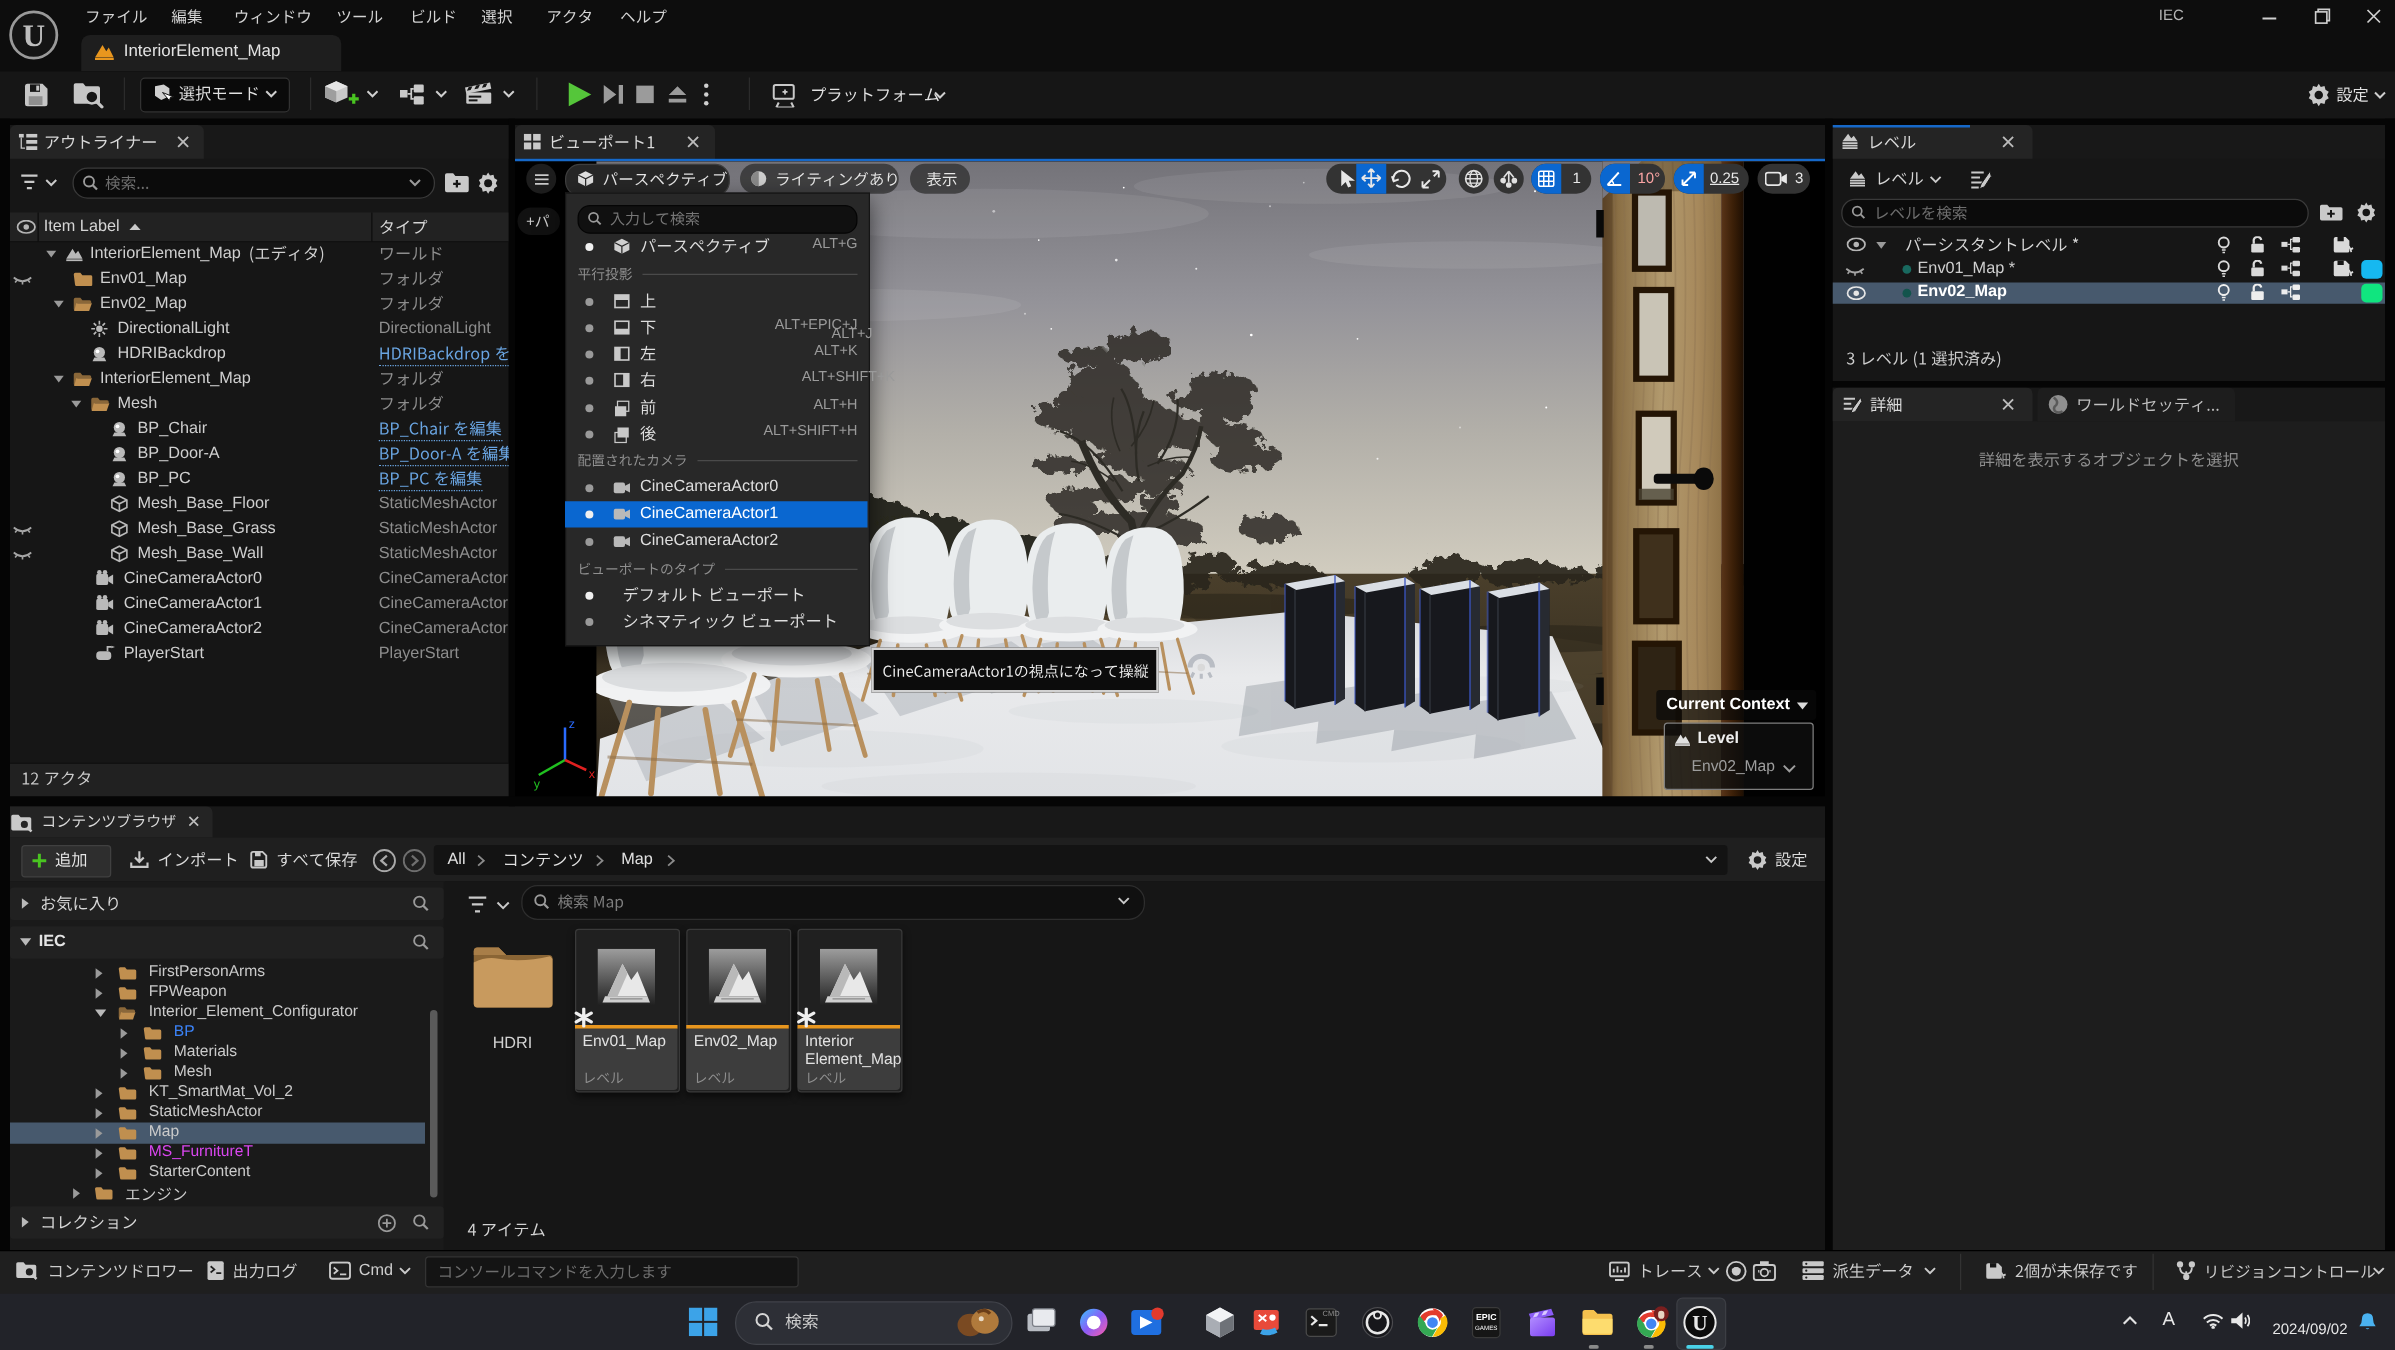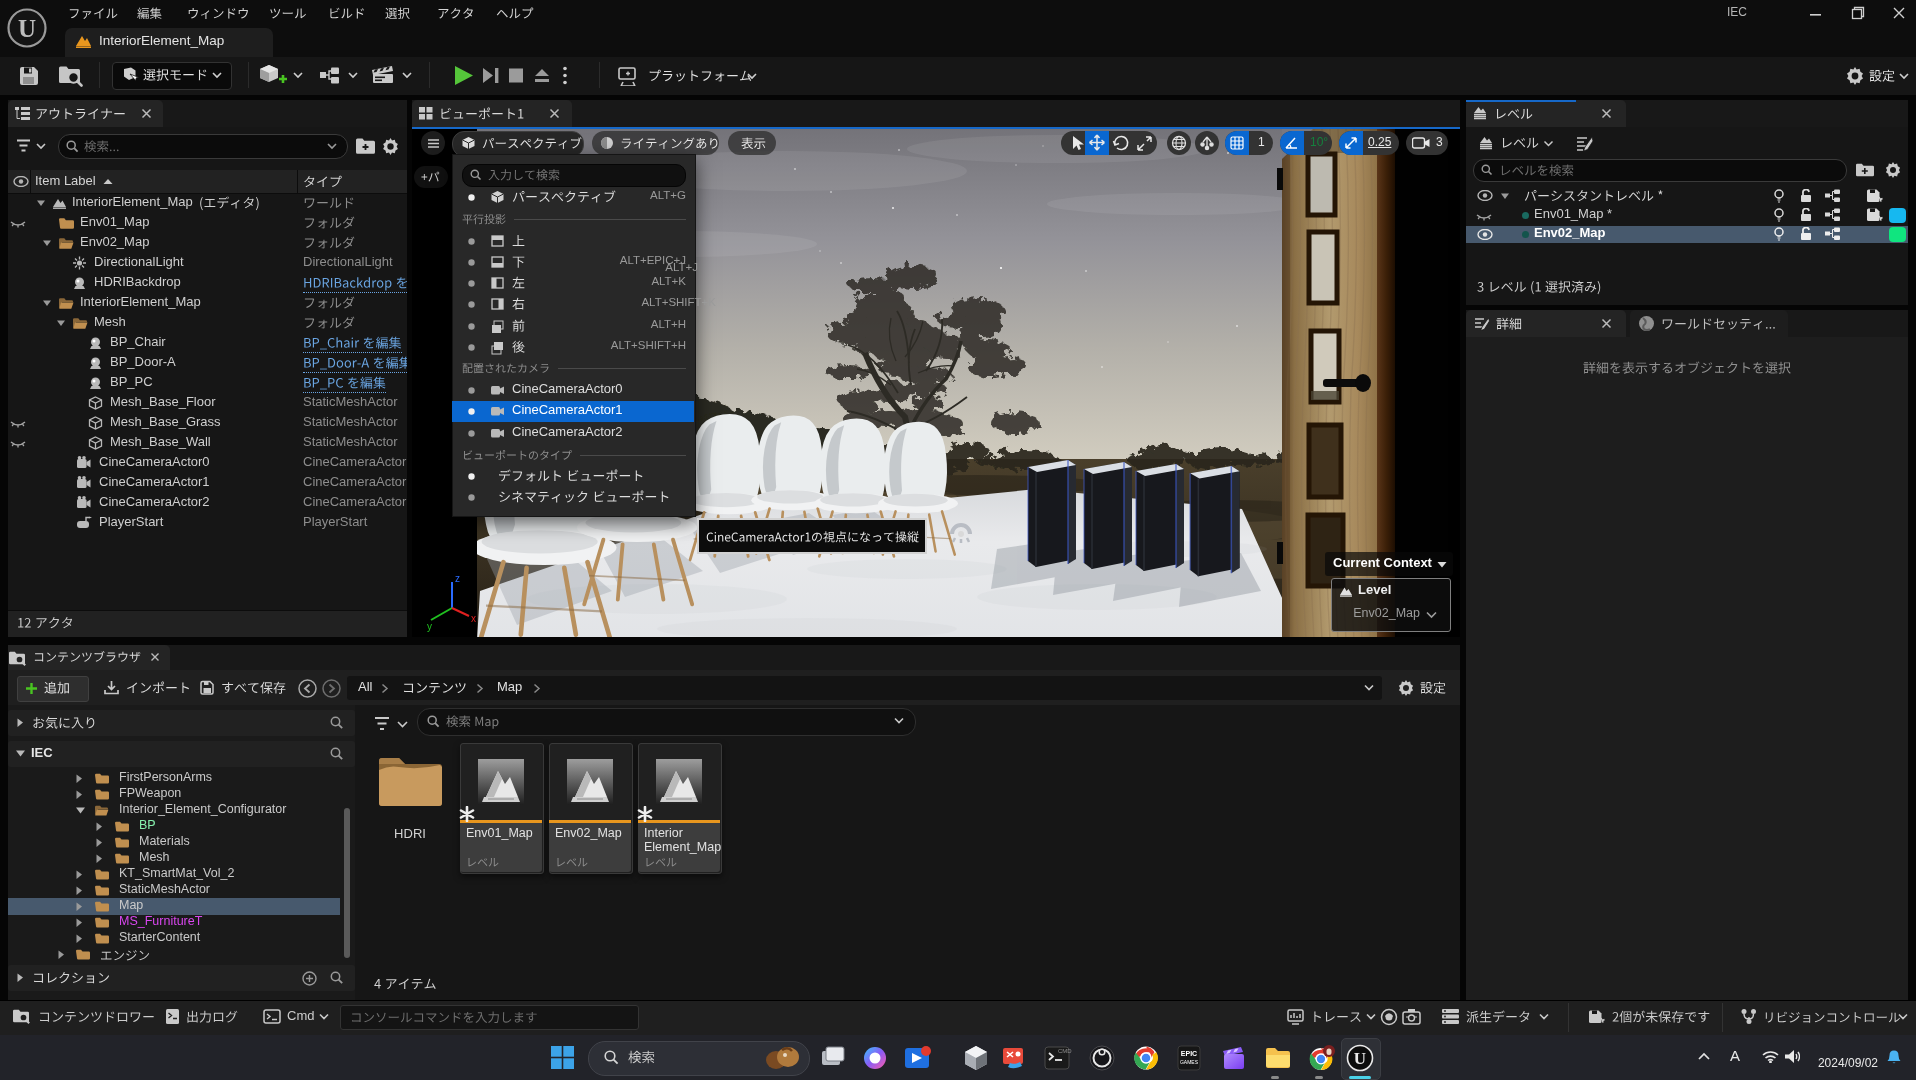--- a/index.html
+++ b/index.html
@@ -1002,21 +1002,21 @@
         <path d="M5 1 v12 M9 1 v12 M1 5 h12 M1 9 h12"></path>
       </g>
     </svg>
     <span style="position:absolute;left:1258px;top:135.6px;font:400 12px 'Liberation Sans',sans-serif;color:#e8e8e8;white-space:pre;line-height:12px;">1</span>
     <div style="position:absolute;left:1280px;top:131px;width:52px;height:24px;background:#333;border-radius:12px;overflow:hidden"></div>
     <div style="position:absolute;left:1280px;top:131px;width:24px;height:24px;background:#0a67d0;border-radius:12px 0 0 12px"></div>
     <svg style="position:absolute;left:1284px;top:136px;" width="16" height="14">
       <path d="M2 12 L13 12 M2 12 L11 2" stroke="#fff" stroke-width="1.5" fill="none"></path>
       <path d="M7 12 a6 6 0 0 0 -2 -4" stroke="#fff" stroke-width="1.3" fill="none"></path>
     </svg>
-    <span style="position:absolute;left:1310px;top:135.6px;font:400 12px 'Liberation Sans',sans-serif;color:#15803d;white-space:pre;line-height:12px;">10°</span>
+    <span style="position:absolute;left:1310px;top:135.6px;font:400 12px 'Liberation Sans',sans-serif;color:#fca5a5;white-space:pre;line-height:12px;">10°</span>
     <div style="position:absolute;left:1339px;top:131px;width:60px;height:24px;background:#333;border-radius:12px;overflow:hidden"></div>
     <div style="position:absolute;left:1339px;top:131px;width:24px;height:24px;background:#0a67d0;border-radius:12px 0 0 12px"></div>
     <svg style="position:absolute;left:1344px;top:136px;" width="15" height="14">
       <path d="M2 12 L12 2 M12 2 h-4.5 M12 2 v4.5 M2 12 h4.5 M2 12 v-4.5" stroke="#fff" stroke-width="1.5" fill="none"></path>
     </svg>
     <span style="position:absolute;left:1368px;top:135.6px;font:400 12px 'Liberation Sans',sans-serif;color:#e8e8e8;white-space:pre;line-height:12px;text-decoration:underline;">0.25</span>
     <div style="position:absolute;left:1406px;top:131px;width:42px;height:24px;background:#333;border-radius:12px"></div>
     <svg style="position:absolute;left:1412px;top:137px;" width="18" height="12">
       <rect x="0.5" y="1" width="12" height="10" rx="2" fill="none" stroke="#e8e8e8" stroke-width="1.4"></rect>
       <path d="M13 4.5 L17.5 2 V10 L13 7.5 Z" fill="#e8e8e8"></path>
@@ -1612,21 +1612,21 @@
       <path d="M1 3 q0-1.2 1.2-1.2 h3.8 l1.5 1.8 h5.3 q1.2 0 1.2 1.2 v.7 h-10 l-1.9 5.5 q-1.1 -.1 -1.1 -1.2 z" fill="#8a6739"></path>
       <path d="M2.8 5.8 h11.6 l-2 5.7 h-11.2 z" fill="#c08f4f"></path>
     </svg>
     <span style="position:absolute;left:119px;top:803.2px;font:400 12.5px 'Liberation Sans',sans-serif;color:#cacaca;white-space:pre;line-height:12.5px;">Interior_Element_Configurator</span>
     <svg style="position:absolute;left:95px;top:821px;" width="9" height="11">
       <path d="M1.5 1.5 l5.5 4 l-5.5 4.5 z" fill="#9a9a9a"></path>
     </svg>
     <svg style="position:absolute;left:114px;top:820px;" width="16" height="14">
       <path d="M1 3 q0-1.2 1.2-1.2 h3.8 l1.5 1.8 h6.3 q1.2 0 1.2 1.2 v5.5 q0 1.2 -1.2 1.2 h-10.6 q-1.2 0 -1.2 -1.2 z" fill="#c08f4f"></path>
     </svg>
-    <span style="position:absolute;left:139px;top:819.2px;font:400 12.5px 'Liberation Sans',sans-serif;color:#86efac;white-space:pre;line-height:12.5px;">BP</span>
+    <span style="position:absolute;left:139px;top:819.2px;font:400 12.5px 'Liberation Sans',sans-serif;color:#3b82f6;white-space:pre;line-height:12.5px;">BP</span>
     <svg style="position:absolute;left:95px;top:837px;" width="9" height="11">
       <path d="M1.5 1.5 l5.5 4 l-5.5 4.5 z" fill="#9a9a9a"></path>
     </svg>
     <svg style="position:absolute;left:114px;top:836px;" width="16" height="14">
       <path d="M1 3 q0-1.2 1.2-1.2 h3.8 l1.5 1.8 h6.3 q1.2 0 1.2 1.2 v5.5 q0 1.2 -1.2 1.2 h-10.6 q-1.2 0 -1.2 -1.2 z" fill="#c08f4f"></path>
     </svg>
     <span style="position:absolute;left:139px;top:835.2px;font:400 12.5px 'Liberation Sans',sans-serif;color:#cacaca;white-space:pre;line-height:12.5px;">Materials</span>
     <svg style="position:absolute;left:95px;top:853px;" width="9" height="11">
       <path d="M1.5 1.5 l5.5 4 l-5.5 4.5 z" fill="#9a9a9a"></path>
     </svg>

